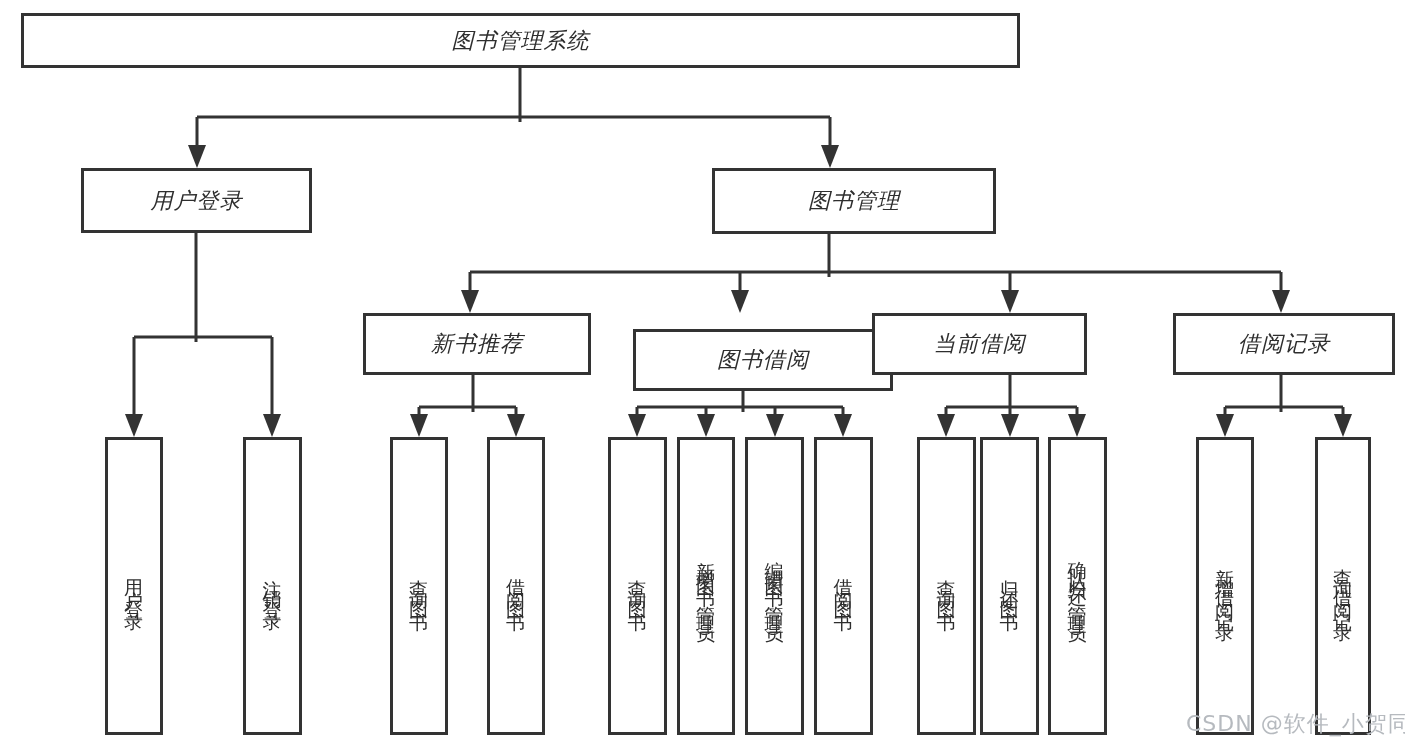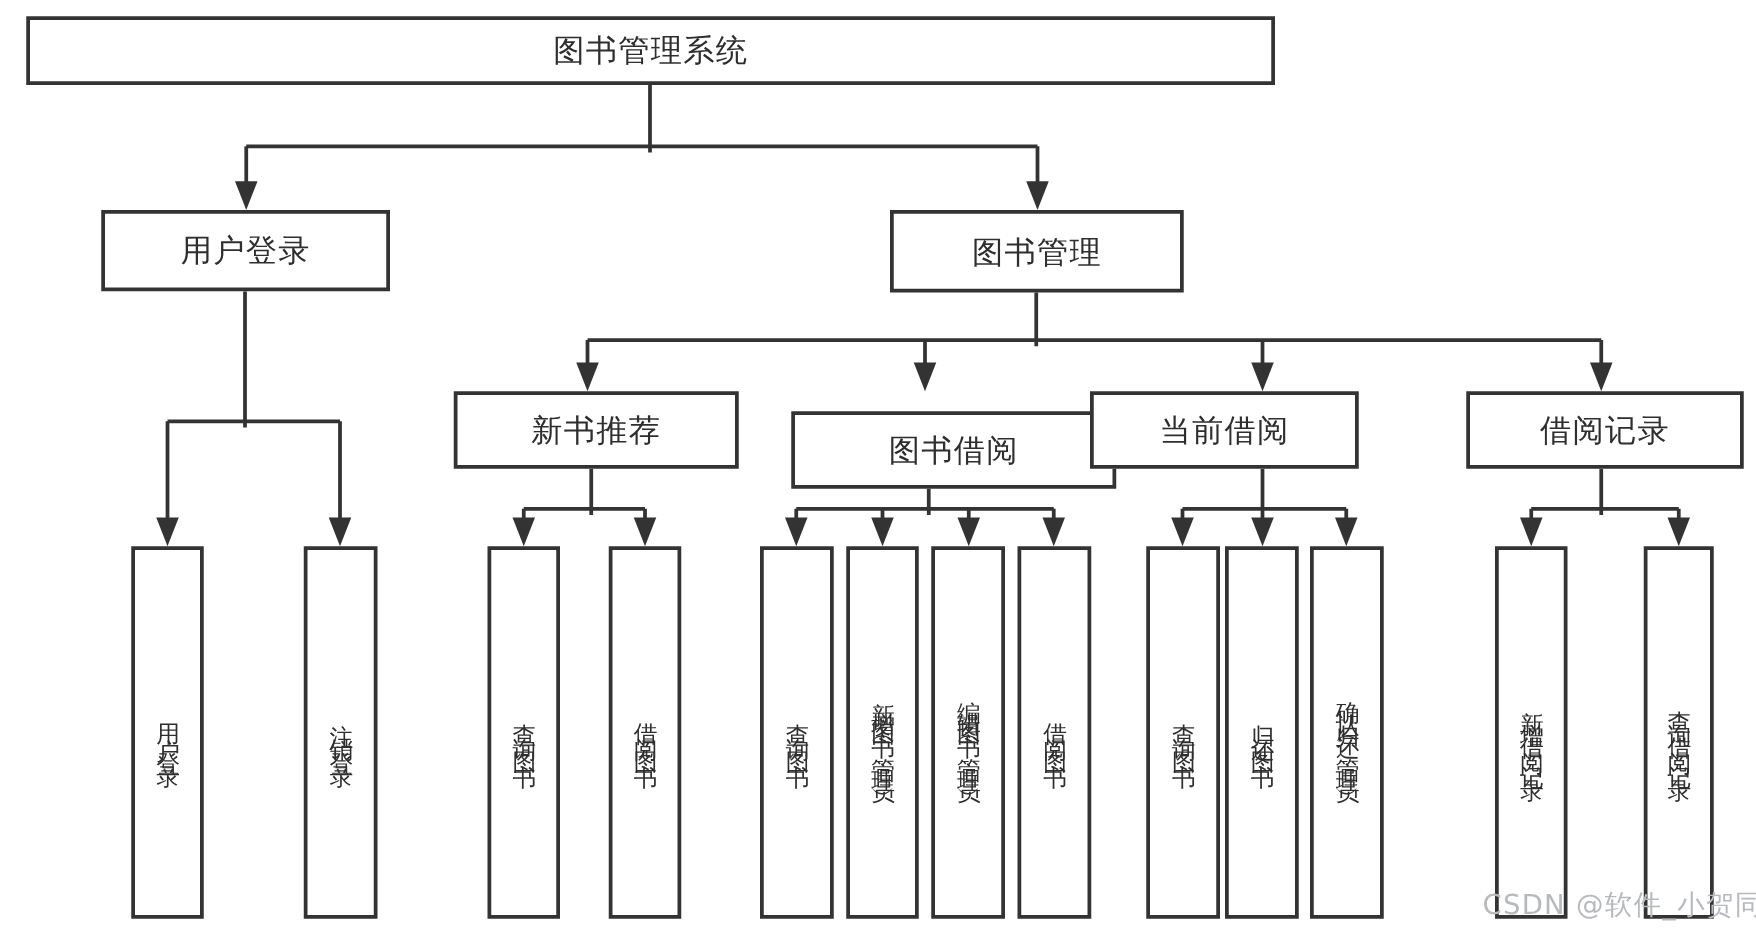--- a/index.html
+++ b/index.html
@@ -7,21 +7,21 @@
     position:relative; width:1405px; height:747px; background:#ffffff;
     font-family:"DejaVu Sans","Liberation Sans",sans-serif; overflow:hidden;
   }
   .connectors { position:absolute; left:0; top:0; z-index:1; }
   .node {
     position:absolute; box-sizing:border-box; z-index:2;
     border:3px solid #333333; background:#ffffff;
     display:flex; align-items:center; justify-content:center;
     color:#2e2e2e;
   }
-  .hbox { font-size:25px; letter-spacing:1px; }
+  .hbox { font-size:22px; letter-spacing:1px;font-style:italic; }
   .vtext {
     writing-mode:vertical-rl; text-orientation:mixed;
     font-size:19px; line-height:1; letter-spacing:11px; white-space:nowrap;
     color:#2e2e2e;
   }
   .vtight { letter-spacing:9px; }
   .watermark {
     position:absolute; left:1186px; top:709px; z-index:6;
     font-size:22px; color:#b6babf; letter-spacing:1px; white-space:nowrap;
   }
@@ -62,21 +62,21 @@
     </g>
   </svg>
 
   <div class="node hbox" style="left:21px; top:13px; width:999px; height:55px;">
     <span>图书管理系统</span>
   </div>
 
   <div class="node hbox" style="left:81px; top:168px; width:231px; height:65px;">
     <span>用户登录</span>
   </div>
-  <div class="node hbox" style="left:712px; top:168px; width:235px; height:66px;">
+  <div class="node hbox" style="left:712px; top:168px; width:284px; height:66px;">
     <span>图书管理</span>
   </div>
 
   <div class="node hbox" style="left:363px; top:313px; width:228px; height:62px;">
     <span>新书推荐</span>
   </div>
   <div class="node hbox" style="left:633px; top:313px; width:260px; height:62px;margin-top:16px;">
     <span>图书借阅</span>
   </div>
   <div class="node hbox" style="left:872px; top:313px; width:215px; height:62px;">

